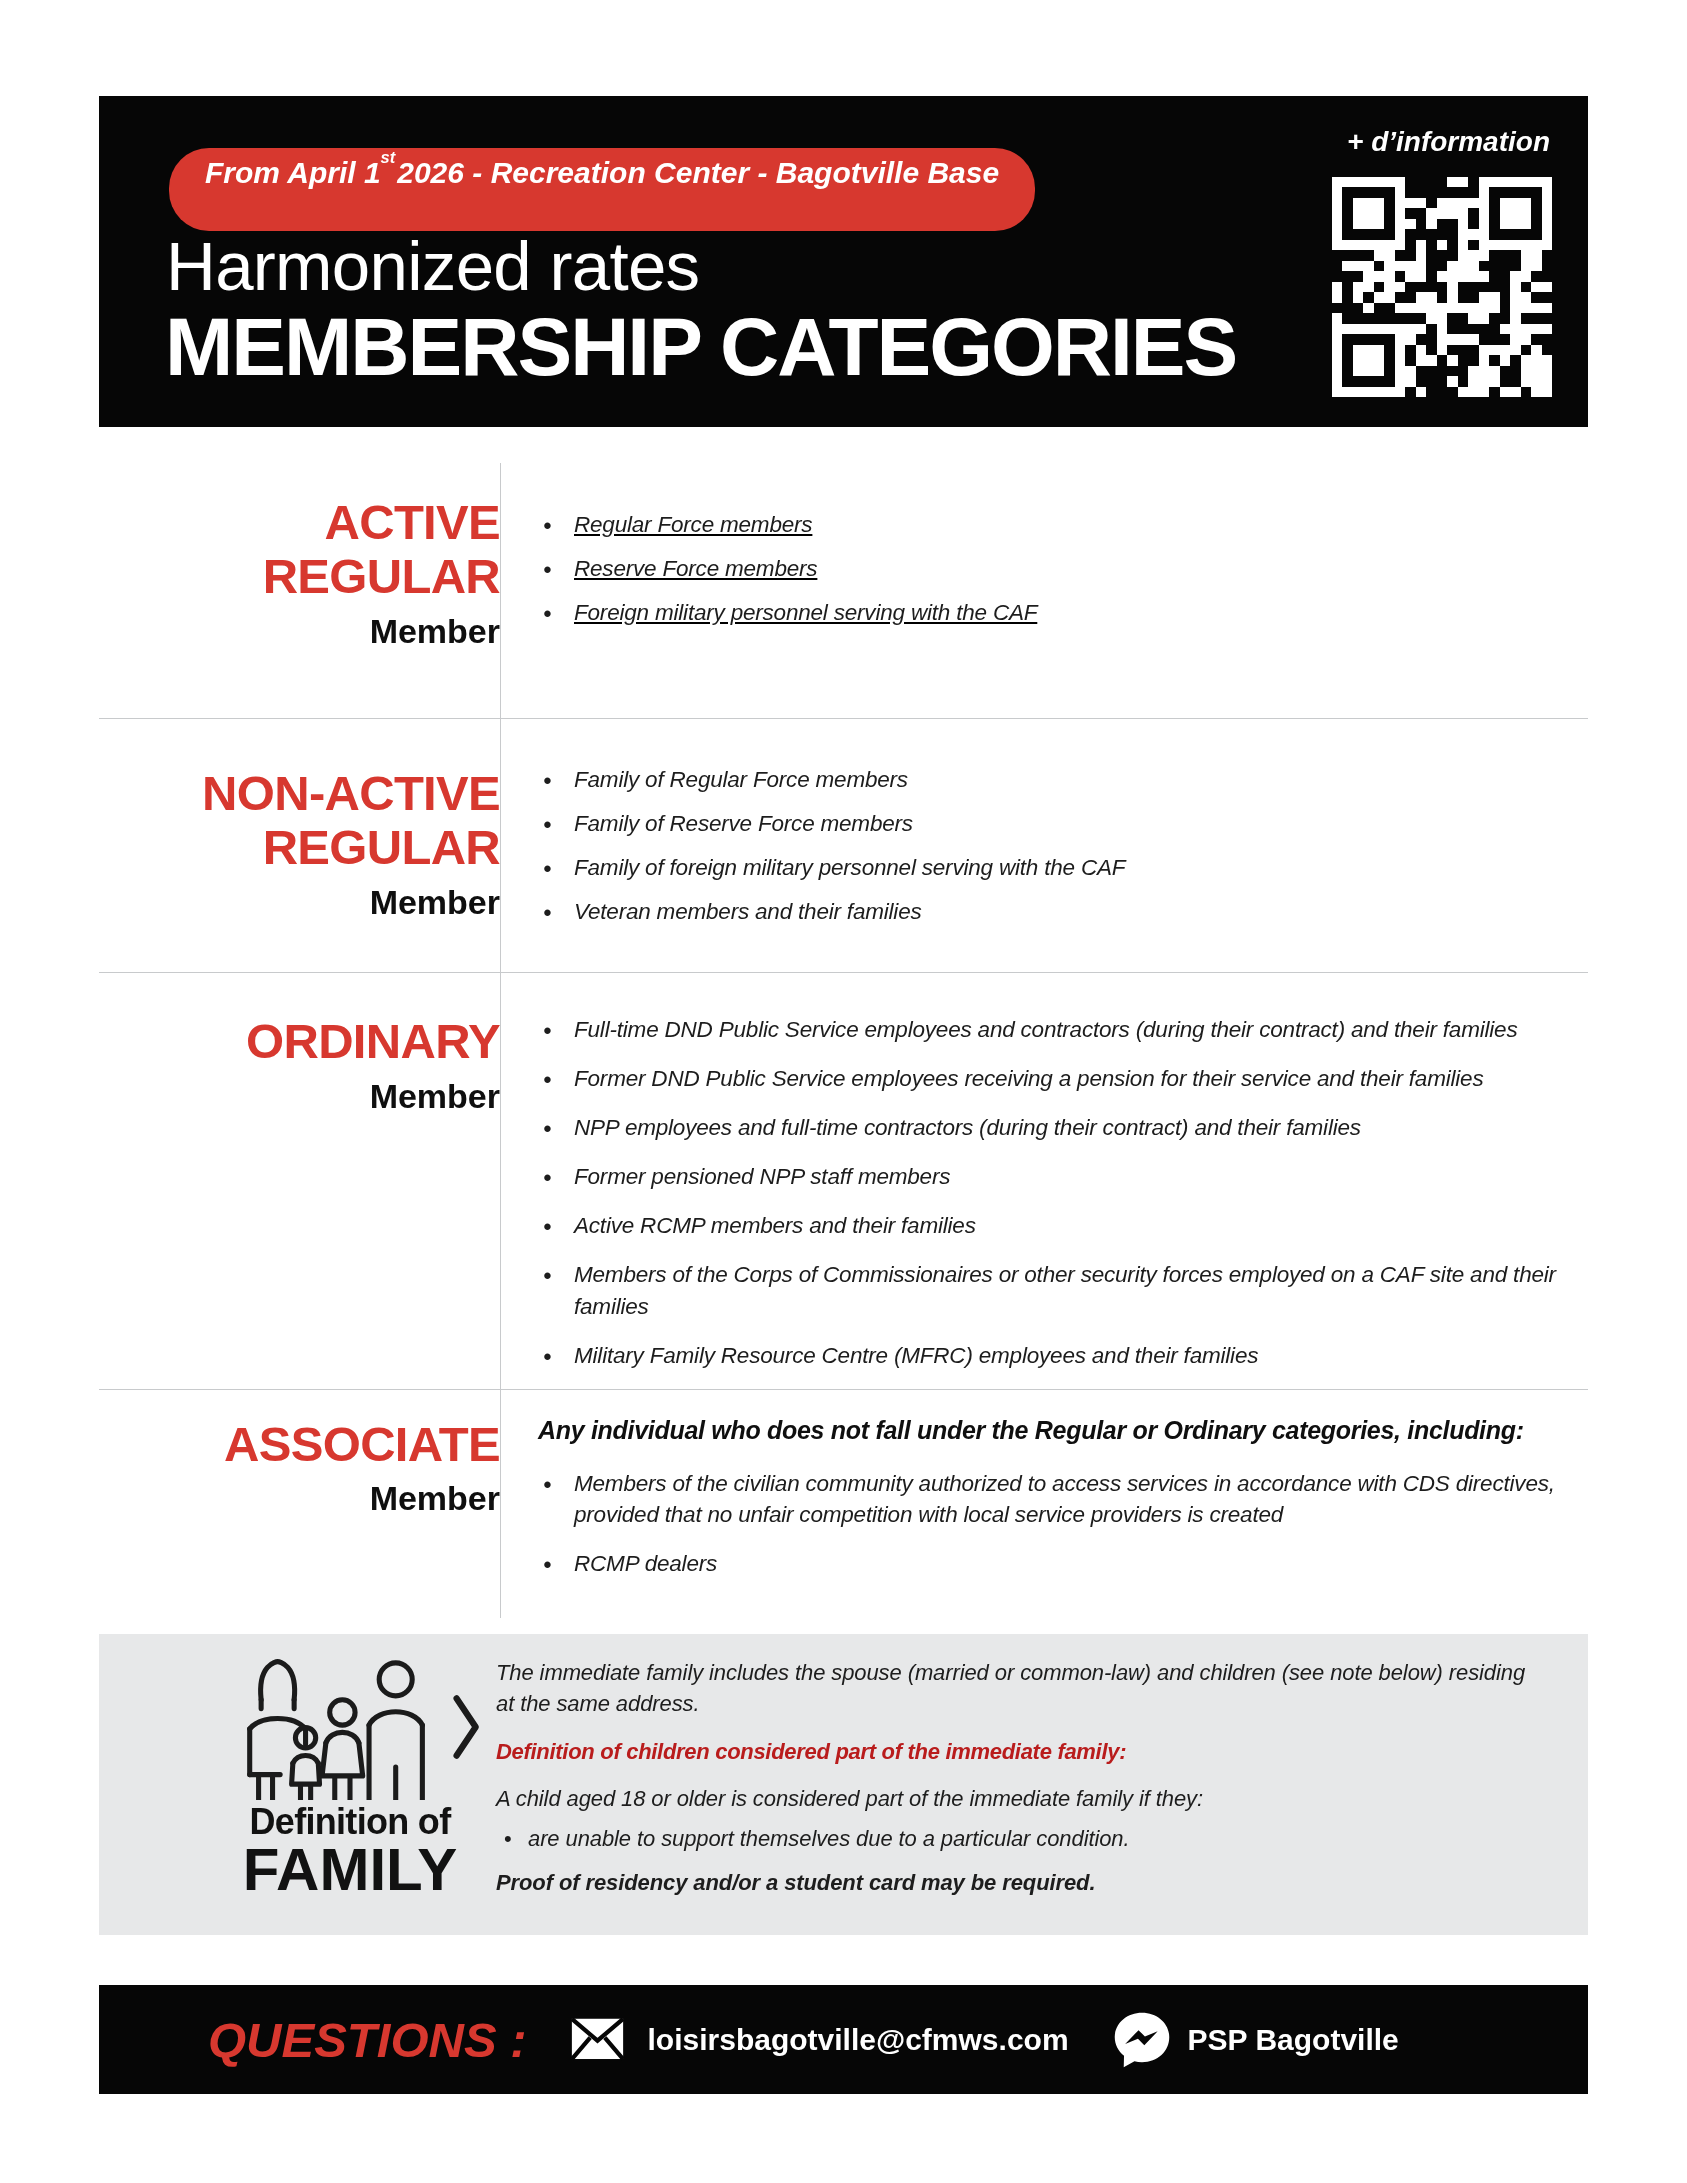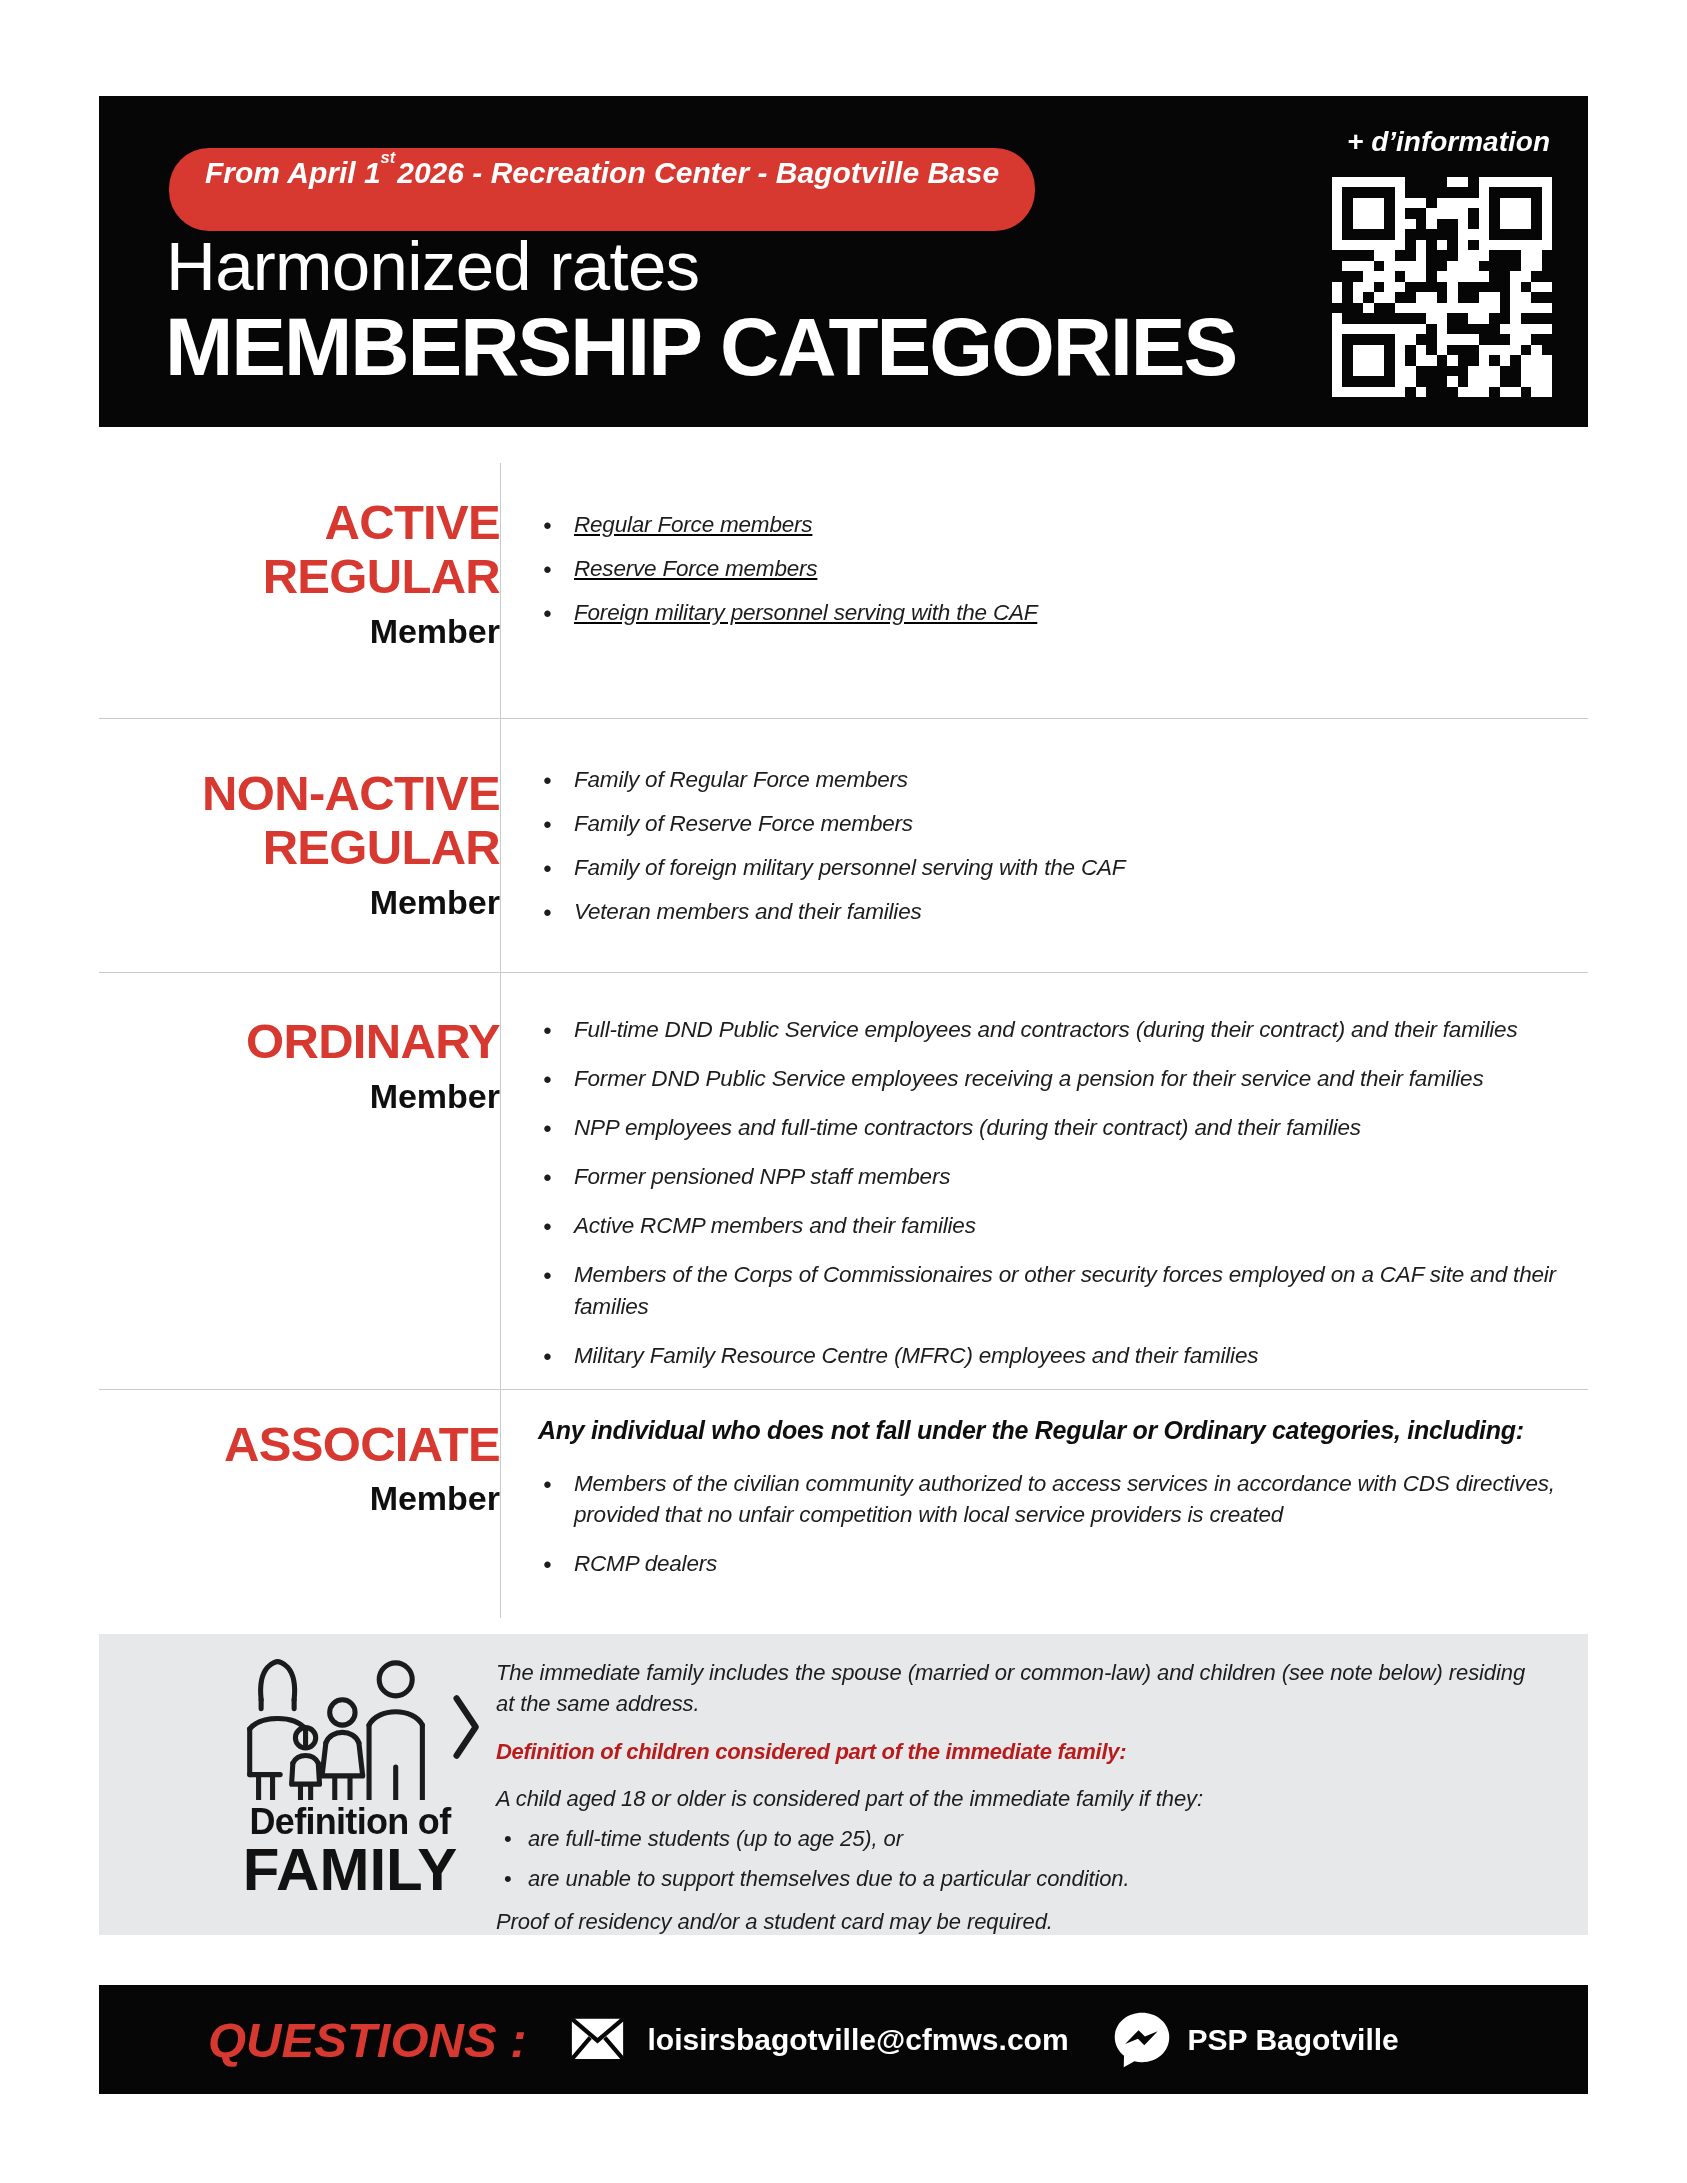--- a/index.html
+++ b/index.html
@@ -47,21 +47,21 @@
   .fam-top{font-size:36px;font-weight:700;letter-spacing:-0.7px;line-height:1.05;margin-top:1.3px;}
   .fam-main{font-size:60px;font-weight:800;letter-spacing:0;line-height:0.95;}
   .fam-right{position:absolute;left:397px;top:22.5px;right:53px;font-style:italic;
              font-size:22px;color:#1d1d1d;letter-spacing:-0.1px;}
   .fam-right p{margin:0 0 16px 0;line-height:1.45;}
   .fam-right p.subhead{font-weight:700;color:#b91c1c;margin-bottom:14.6px;letter-spacing:-0.3px;}
   .fam-right p.lead-in{margin-bottom:8px;}
   .fam-right ul{list-style:none;margin:0 0 12px 0;padding:0;}
   .fam-right li{position:relative;padding-left:32px;margin-bottom:8px;line-height:1.45;}
   .fam-right li::before{content:"\2022";position:absolute;left:8px;top:0;font-style:normal;}
-  .fam-right p.last{margin-bottom:10px;}
+  .fam-right p.last{margin-bottom:10px;font-weight:bold;}
 
   
   .footer{position:absolute;left:99px;top:1985px;width:1489px;height:109px;background:#060606;
           display:flex;align-items:center;padding-left:109px;box-sizing:border-box;}
   .q-label{color:var(--accent);font-size:49px;font-weight:800;font-style:italic;letter-spacing:0;white-space:nowrap;}
   .footer .mail-icon{width:61px;height:61px;margin-left:40px;flex:none;}
   .email{color:#ffffff;font-size:30px;font-weight:600;margin-left:20px;white-space:nowrap;}
   .footer .msgr-icon{width:58px;height:58px;margin-left:44px;flex:none;}
   .social{color:#ffffff;font-size:30px;font-weight:600;margin-left:17px;white-space:nowrap;}
 
@@ -626,21 +626,20 @@
         <path d="M378,70 L408,115 L378,160" stroke-width="10"></path>
       </svg>
       <div class="fam-top">Definition of</div>
       <div class="fam-main">FAMILY</div>
     </div>
     <div class="fam-right">
       <p>The immediate family includes the spouse (married or common-law) and children (see note below) residing at the same address.</p>
       <p class="subhead">Definition of children considered part of the immediate family:</p>
       <p class="lead-in">A child aged 18 or older is considered part of the immediate family if they:</p>
       <ul>
-          <li>are full-time students (up to age 25), or</li>
           <li>are unable to support themselves due to a particular condition.</li>
         </ul>
       <p class="last">Proof of residency and/or a student card may be required.</p>
     </div>
   </div>
 
   <div class="footer">
     <div class="q-label">QUESTIONS :</div>
     <svg class="mail-icon" viewBox="0 0 100 100" aria-hidden="true">
       <rect x="8" y="16" width="84" height="66" fill="#ffffff"></rect>

